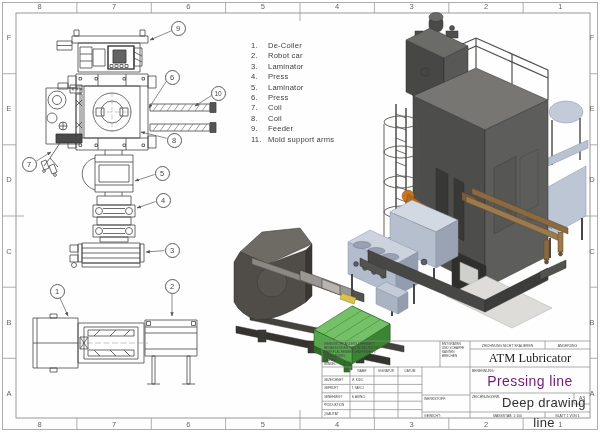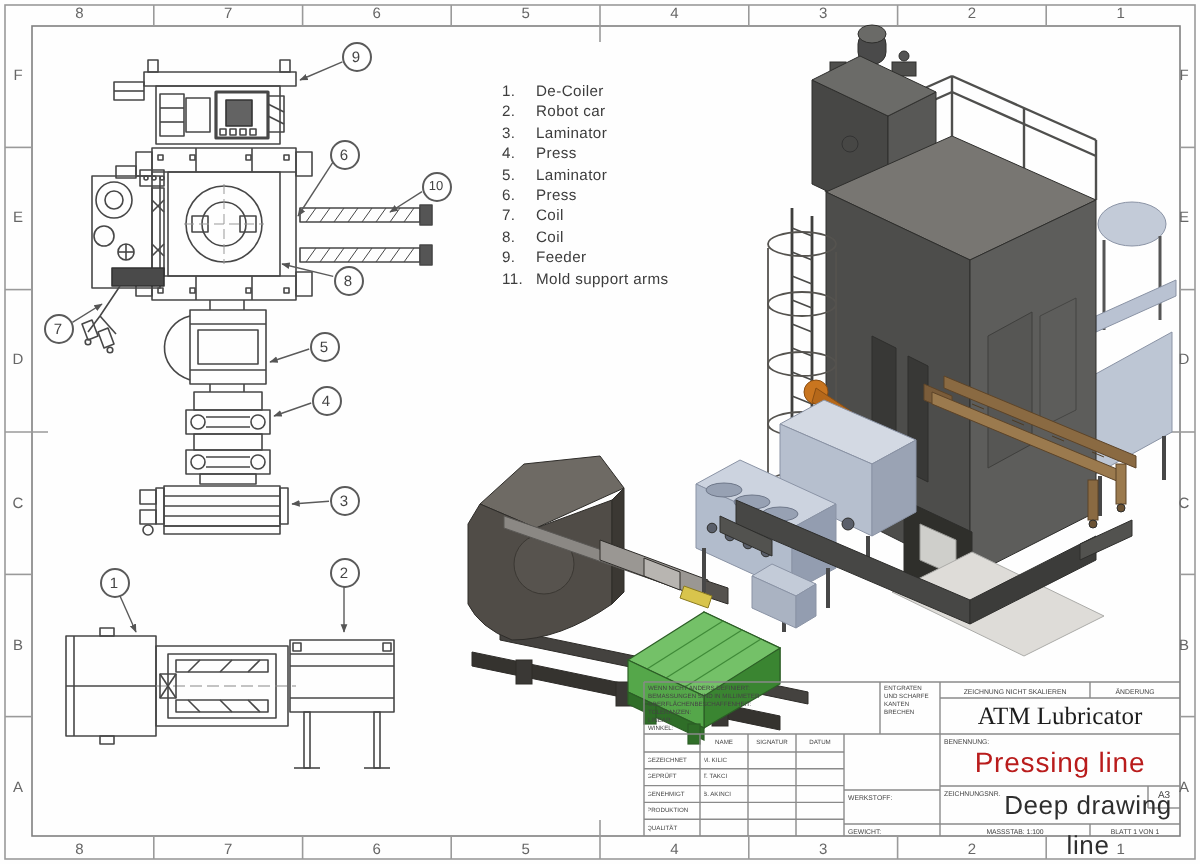--- a/index.html
+++ b/index.html
@@ -12,21 +12,21 @@
            background:#fff;font-size:7.5px;color:#444;display:flex;align-items:center;justify-content:center;box-sizing:border-box;}
   #parts-list{position:absolute;left:251px;top:41px;font-size:7.6px;color:#3d3d3d;letter-spacing:.2px;}
   .pl-row{display:flex;height:10.4px;line-height:10.4px;}
   .pl-num{width:17px;}
   .tiny{position:absolute;font-size:3.4px;color:#444;line-height:4px;white-space:nowrap;}
   .tiny-c{text-align:center;}
   .tol{font-size:3.1px;line-height:3.9px;}
   #company{position:absolute;left:470px;top:349px;width:120px;height:18px;line-height:18px;text-align:center;
            font-family:"Liberation Serif",serif;font-size:12.5px;color:#1c1c1c;}
   #proj-title{position:absolute;left:470px;top:367px;width:120px;height:26px;line-height:28px;text-align:center;
-           font-size:14px;color:#b91c1c;letter-spacing:.4px;}
+           font-size:14px;color:#701a75;letter-spacing:.4px;}
   #dwg-no{position:absolute;left:492px;top:393px;width:104px;height:36px;line-height:20px;text-align:center;
            font-size:13px;color:#2e2e2e;letter-spacing:.3px;}
   #paper{position:absolute;left:574px;top:394px;width:16px;height:8px;font-size:5px;color:#444;text-align:center;line-height:8px;}
   .hdr3{font-size:3.1px;color:#444;position:absolute;text-align:center;line-height:9px;height:9px;}
   .apr{font-size:3.1px;color:#444;position:absolute;line-height:8.4px;height:8.4px;white-space:nowrap;overflow:hidden;}
 </style>
 </head>
 <body>
 
 <div id="sheet">

